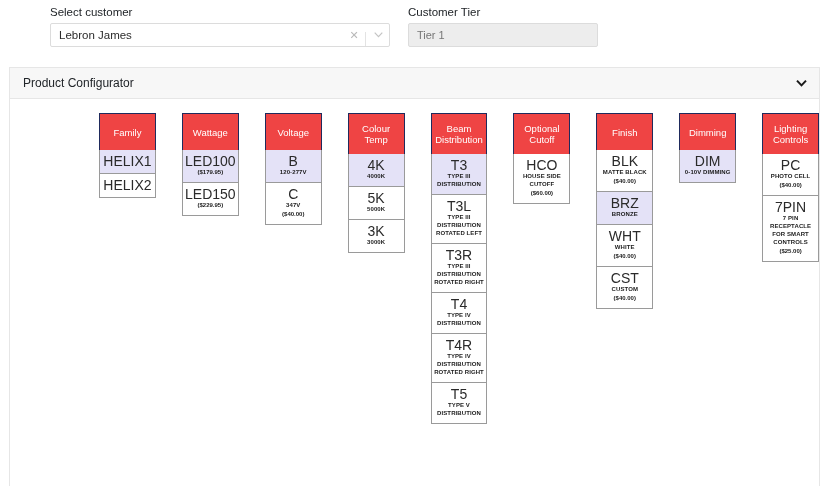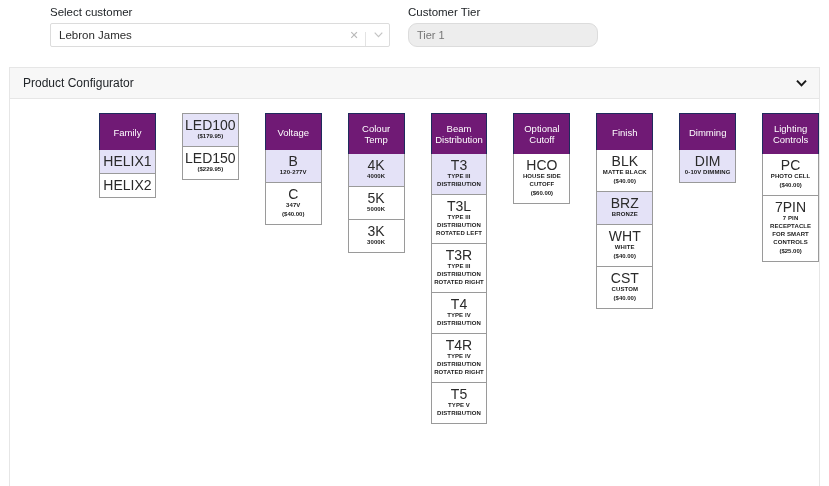--- a/index.html
+++ b/index.html
@@ -59,21 +59,21 @@
   .caret-icon {
     width: 18px; height: 100%;
     display: flex; align-items: center; justify-content: center;
     cursor: pointer;
   }
   .caret-icon svg { display: block; }
   .readonly-control {
     height: 24px;
     background: #ededed;
     border: 1px solid #dcdcdc;
-    border-radius: 9px;
+    border-radius: 2px;
     display: flex; align-items: center;
     padding: 0 8px;
   }
   .readonly-value {
     font-size: 11px;
     color: #767676;
     line-height: 22px;
   }
 
   
@@ -106,21 +106,21 @@
 
   
   .columns {
     display: flex;
     padding-left: 89px;
     gap: 26px;
     align-items: flex-start;
   }
   .col { width: 60px; }
   .col-head {
-    background: #701a75;
+    background: #ef4444;
     color: #ffffff;
     font-size: 9.5px;
     text-align: center;
     padding: 9px 2px;
     line-height: 11px;
     min-height: 37px;
     display: flex;
     align-items: center;
     justify-content: center;
     border: 1px solid #1f2a5c;
@@ -201,20 +201,21 @@
         <div class="col">
           <div class="col-head">Family</div>
           <div class="opt selected">
             <div class="opt-code">HELIX1</div>
           </div>
           <div class="opt">
             <div class="opt-code">HELIX2</div>
           </div>
         </div>
         <div class="col">
+          <div class="col-head">Wattage</div>
           <div class="opt selected">
             <div class="opt-code">LED100</div>
             <div class="opt-price">($179.95)</div>
           </div>
           <div class="opt">
             <div class="opt-code">LED150</div>
             <div class="opt-price">($229.95)</div>
           </div>
         </div>
         <div class="col">

